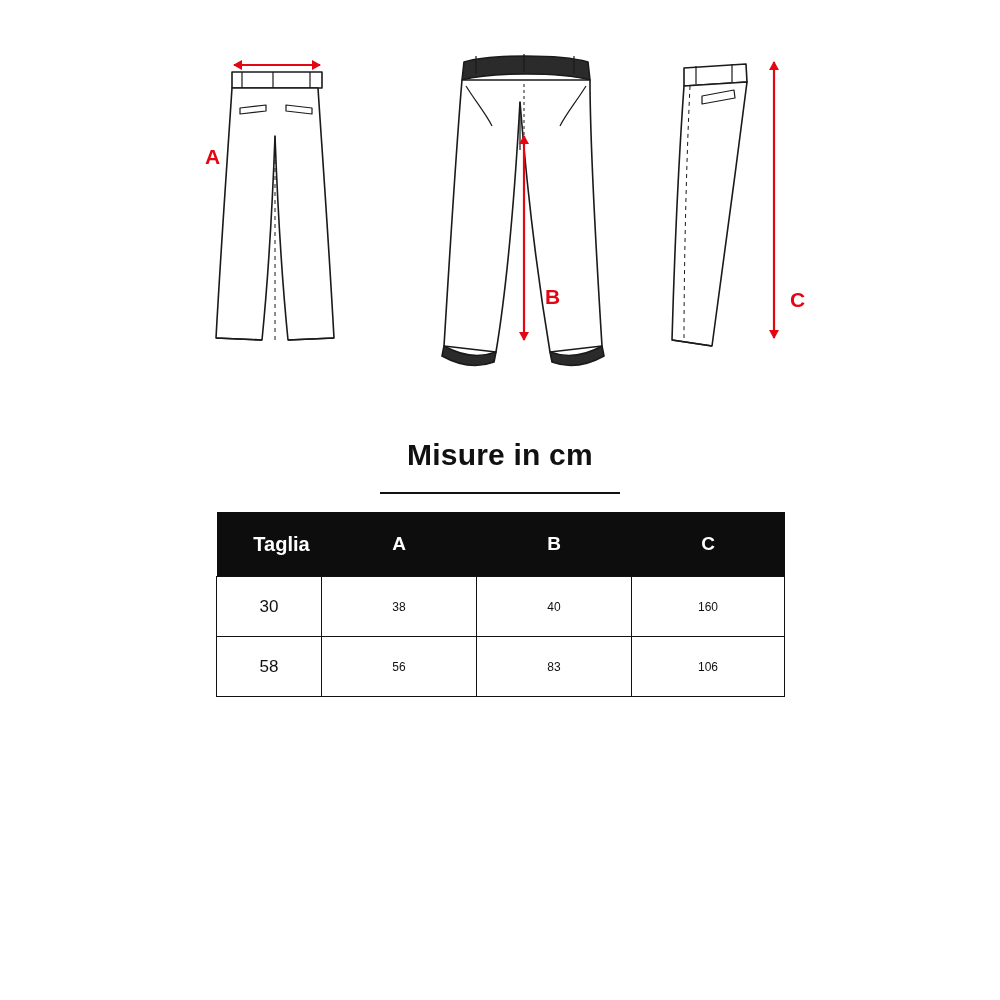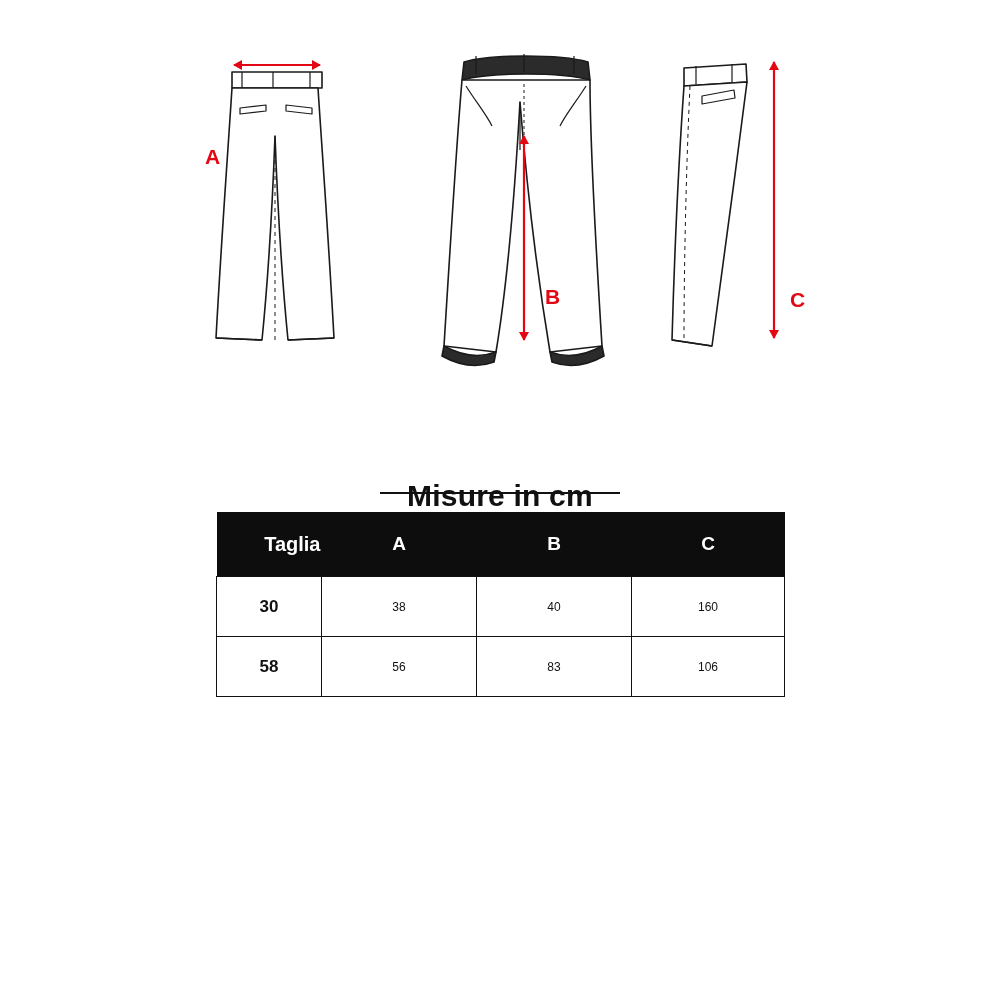--- a/index.html
+++ b/index.html
@@ -49,21 +49,20 @@
   .title {
     position: absolute;
     top: 438px;
     left: 0;
     width: 1000px;
     text-align: center;
     font-size: 30px;
     font-weight: bold;
     letter-spacing: .2px;
     color: #111;
-    margin-top: 41px;
   }
   .title-rule {
     position: absolute;
     top: 492px;
     left: 380px;
     width: 240px;
     height: 2px;
     background: #111;
   }
 
@@ -78,33 +77,33 @@
   table.size-table thead th {
     background: #0d0d0d;
     color: #ffffff;
     font-size: 19px;
     font-weight: bold;
     height: 62px;
     border: none;
     text-align: center;
   }
   table.size-table thead th.th-first {
-    text-align: right;
+    text-align: center;
     padding-left: 26px;
     font-size: 20px;
   }
   table.size-table tbody td {
     border: 1px solid #111;
     height: 57px;
     text-align: center;
     font-size: 12px;
     color: #111;
   }
   table.size-table tbody td.td-first {
-    font-weight: bold;
+    font-weight: normal;
     font-size: 17px;
   }
   
   col.c1 { width: 105px; }
   col.c2 { width: 155px; }
   col.c3 { width: 155px; }
   col.c4 { width: 153px; }
 </style>
 </head>
 <body>

